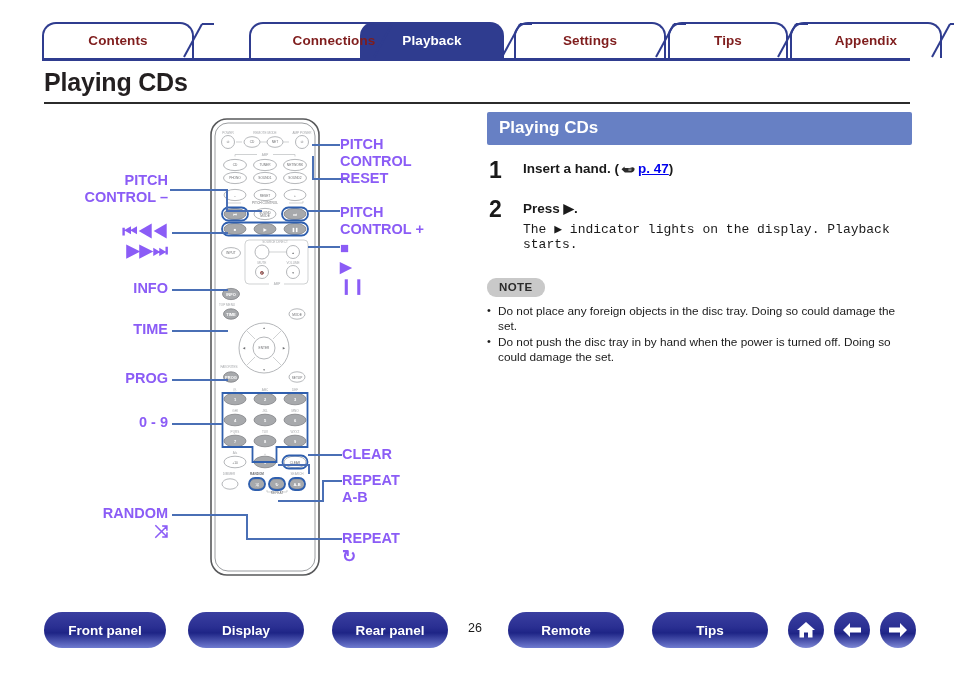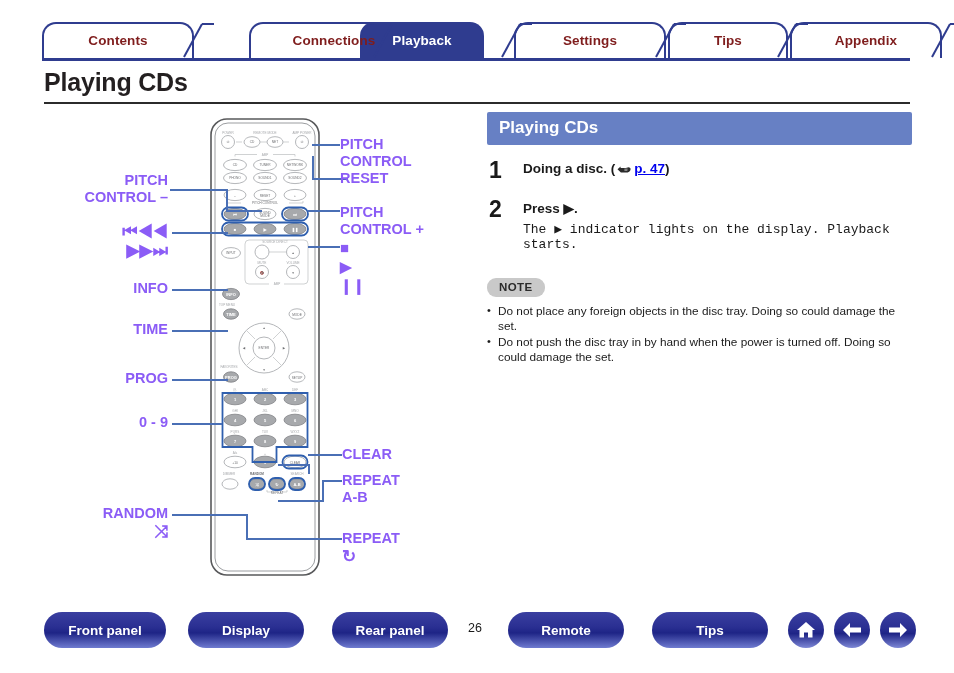--- a/index.html
+++ b/index.html
@@ -142,21 +142,21 @@
       <span class="tabshape"></span>
       <span class="tablabel">Connections</span>
     </div>
     <div class="sep" style="left:330px;">
       <svg width="34" height="36" viewBox="0 0 34 36">
           <path d="M2 35 L20 2" stroke="#2f3c8f" stroke-width="2" fill="none"></path>
           <path d="M20 2 L32 2" stroke="#2f3c8f" stroke-width="2" fill="none"></path>
         </svg>
     </div>
 
-    <div class="tab active" style="left:318px;width:124px;align-items:center;">
+    <div class="tab active" style="left:318px;width:144px;align-items:center;">
       <span class="tabshape"></span>
       <span class="tablabel">Playback</span>
     </div>
     <div class="sep" style="left:458px;">
       <svg width="34" height="36" viewBox="0 0 34 36">
           <path d="M2 35 L20 2" stroke="#2f3c8f" stroke-width="2" fill="none"></path>
           <path d="M20 2 L32 2" stroke="#2f3c8f" stroke-width="2" fill="none"></path>
         </svg>
     </div>
 
@@ -464,21 +464,21 @@
   </div>
 
   <div class="rightcol">
 
     <div class="sec-header">Playing CDs</div>
 
     
     <div class="step">
       <div class="step-num">1</div>
       <div class="step-title">
-        <span>Doing a disc.  (</span><span class="hand-icon"><svg width="16" height="11" viewBox="0 0 16 11">
+        <span>Insert a hand.  (</span><span class="hand-icon"><svg width="16" height="11" viewBox="0 0 16 11">
               <path d="M1.5 5.2 L4.6 2.4 L4.6 4.1 L8.6 4.1 C10.4 4.1 11.3 3.3 12.4 3.3 C13.6 3.3 14.6 4 14.6 5.2 C14.6 7.1 12.6 8.6 9.4 8.6 L5.6 8.6 C4.9 8.6 4.6 8.4 4.6 7.8 L4.6 8.2 L1.5 5.2 Z" fill="#2b2b2b"></path>
               <path d="M8.4 5.1 h3.2 M8.4 6.3 h3.0" stroke="#fff" stroke-width=".55"></path>
             </svg></span><a class="link" href="#">p. 47</a><span>)</span>
       </div>
     </div>
 
     
     <div class="step" style="margin-top:22px;">
       <div class="step-num">2</div>
       <div class="step-title">Press ▶.</div>

